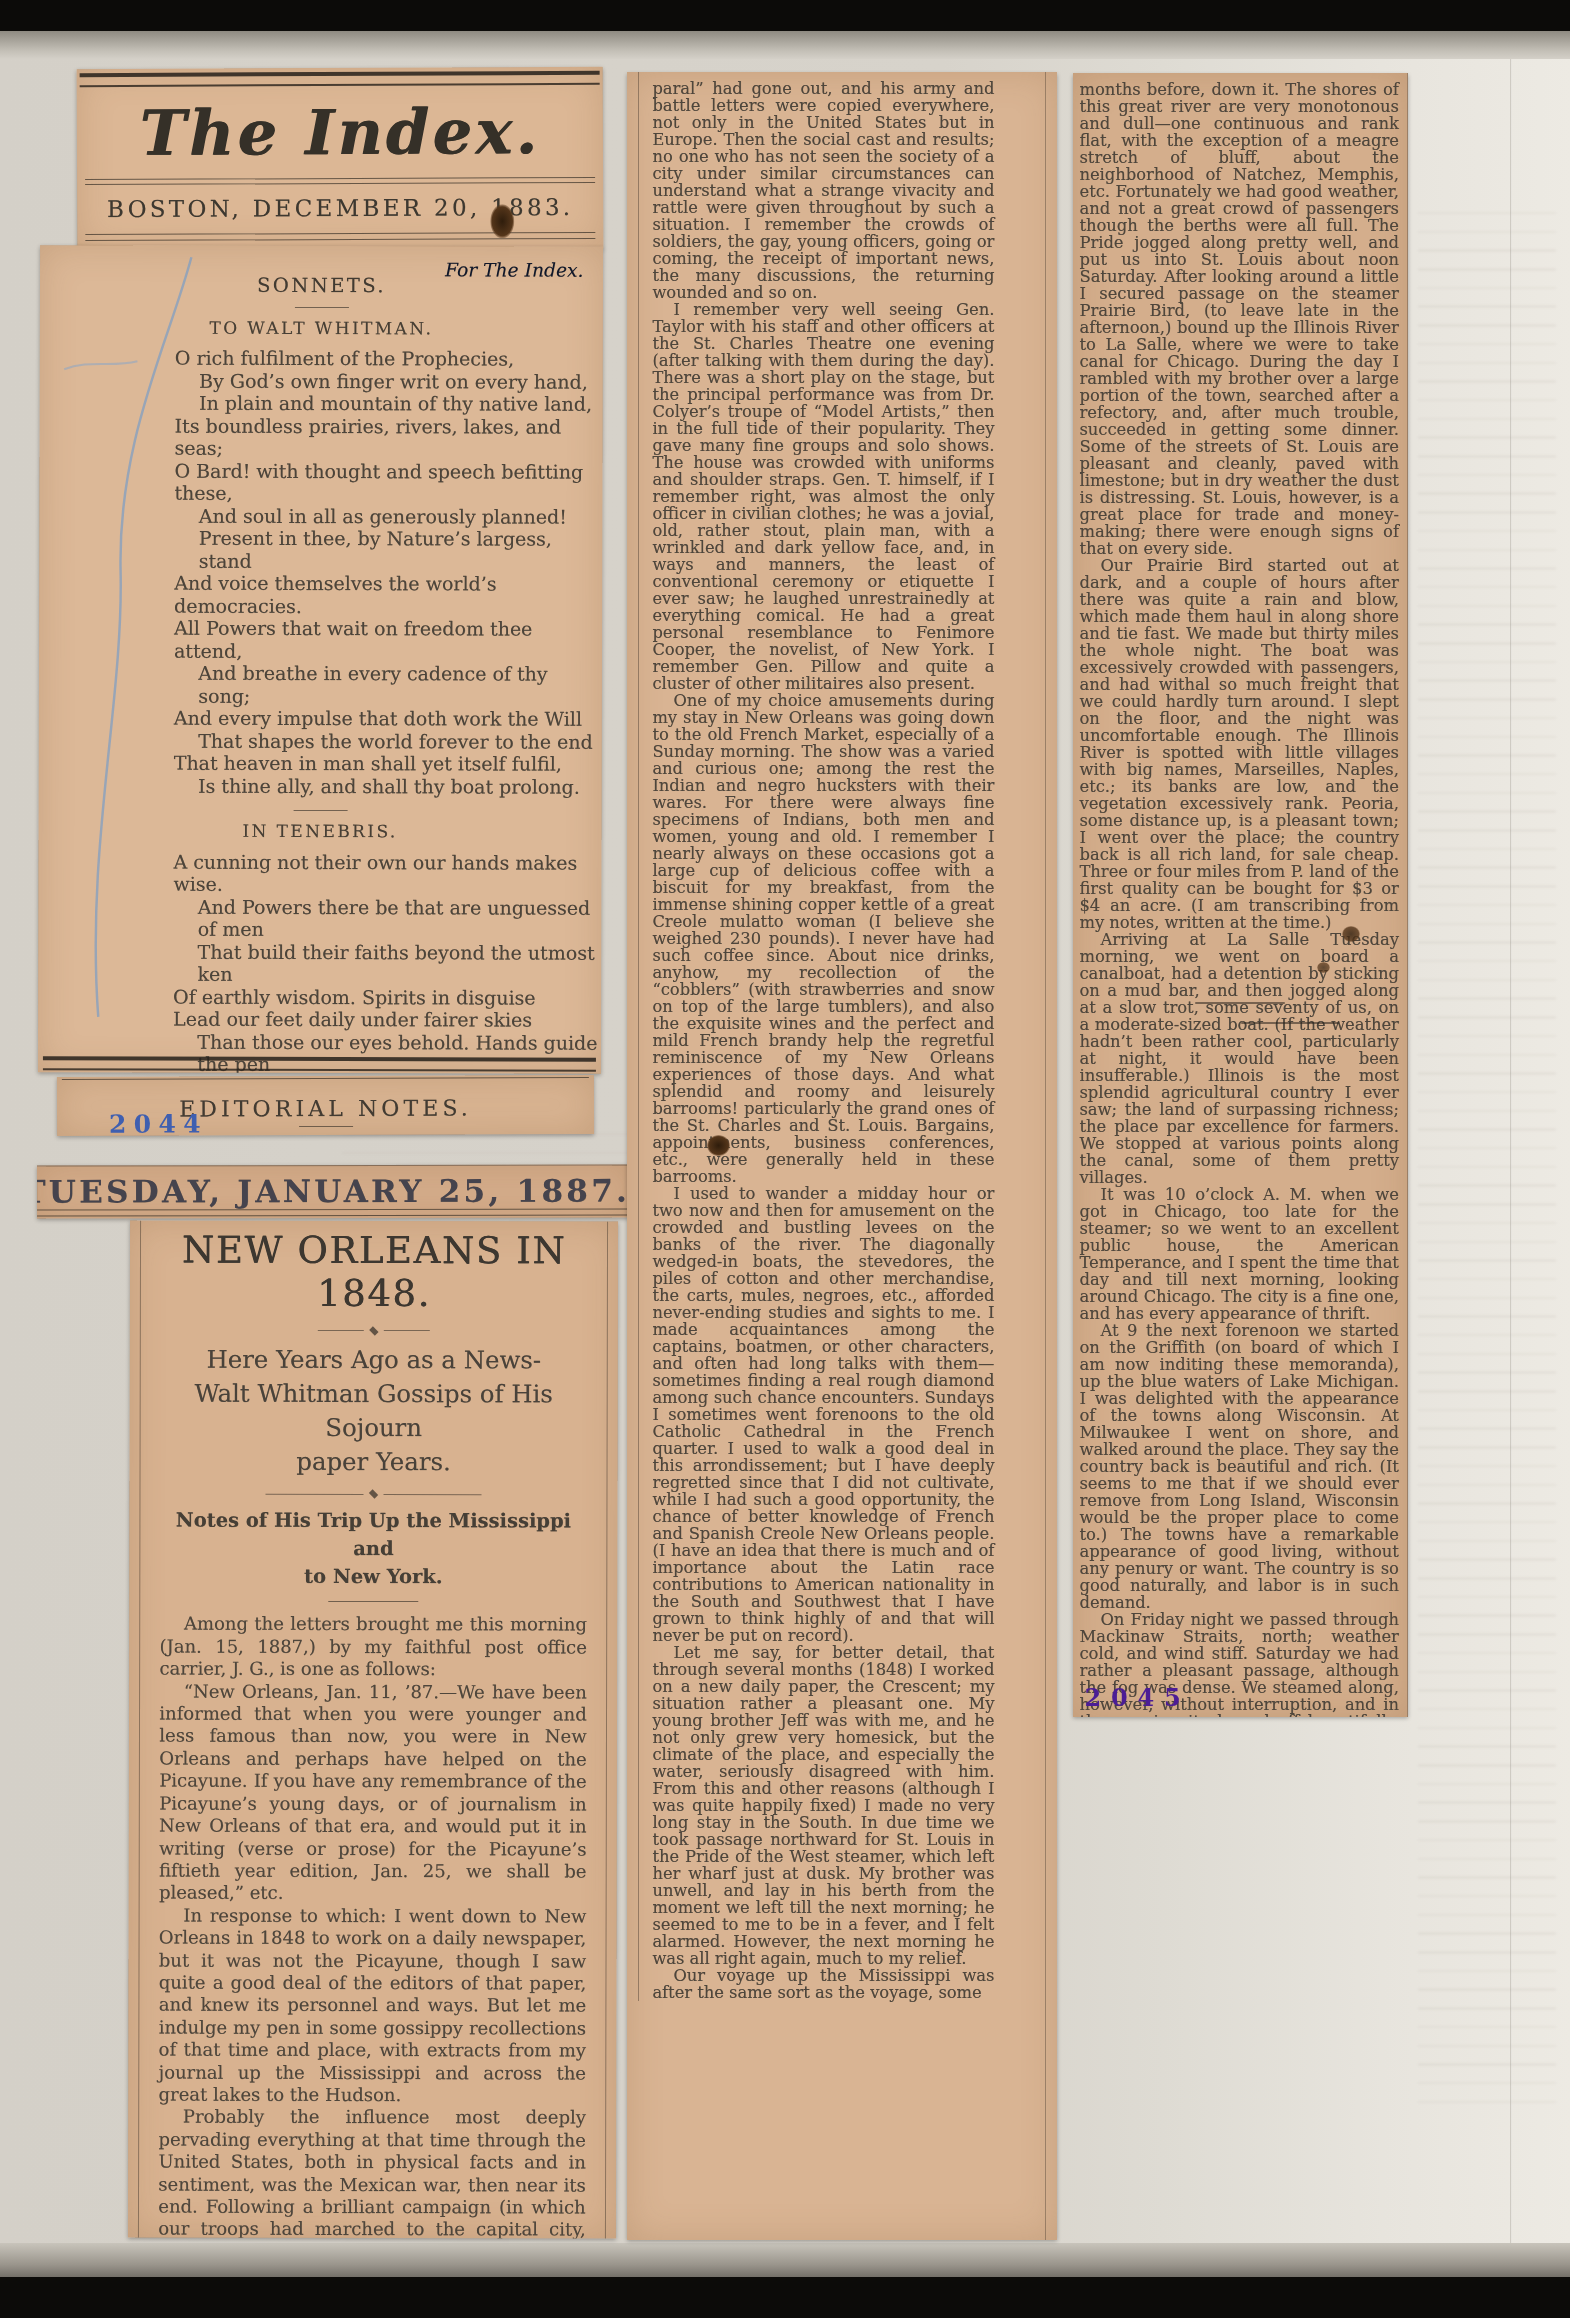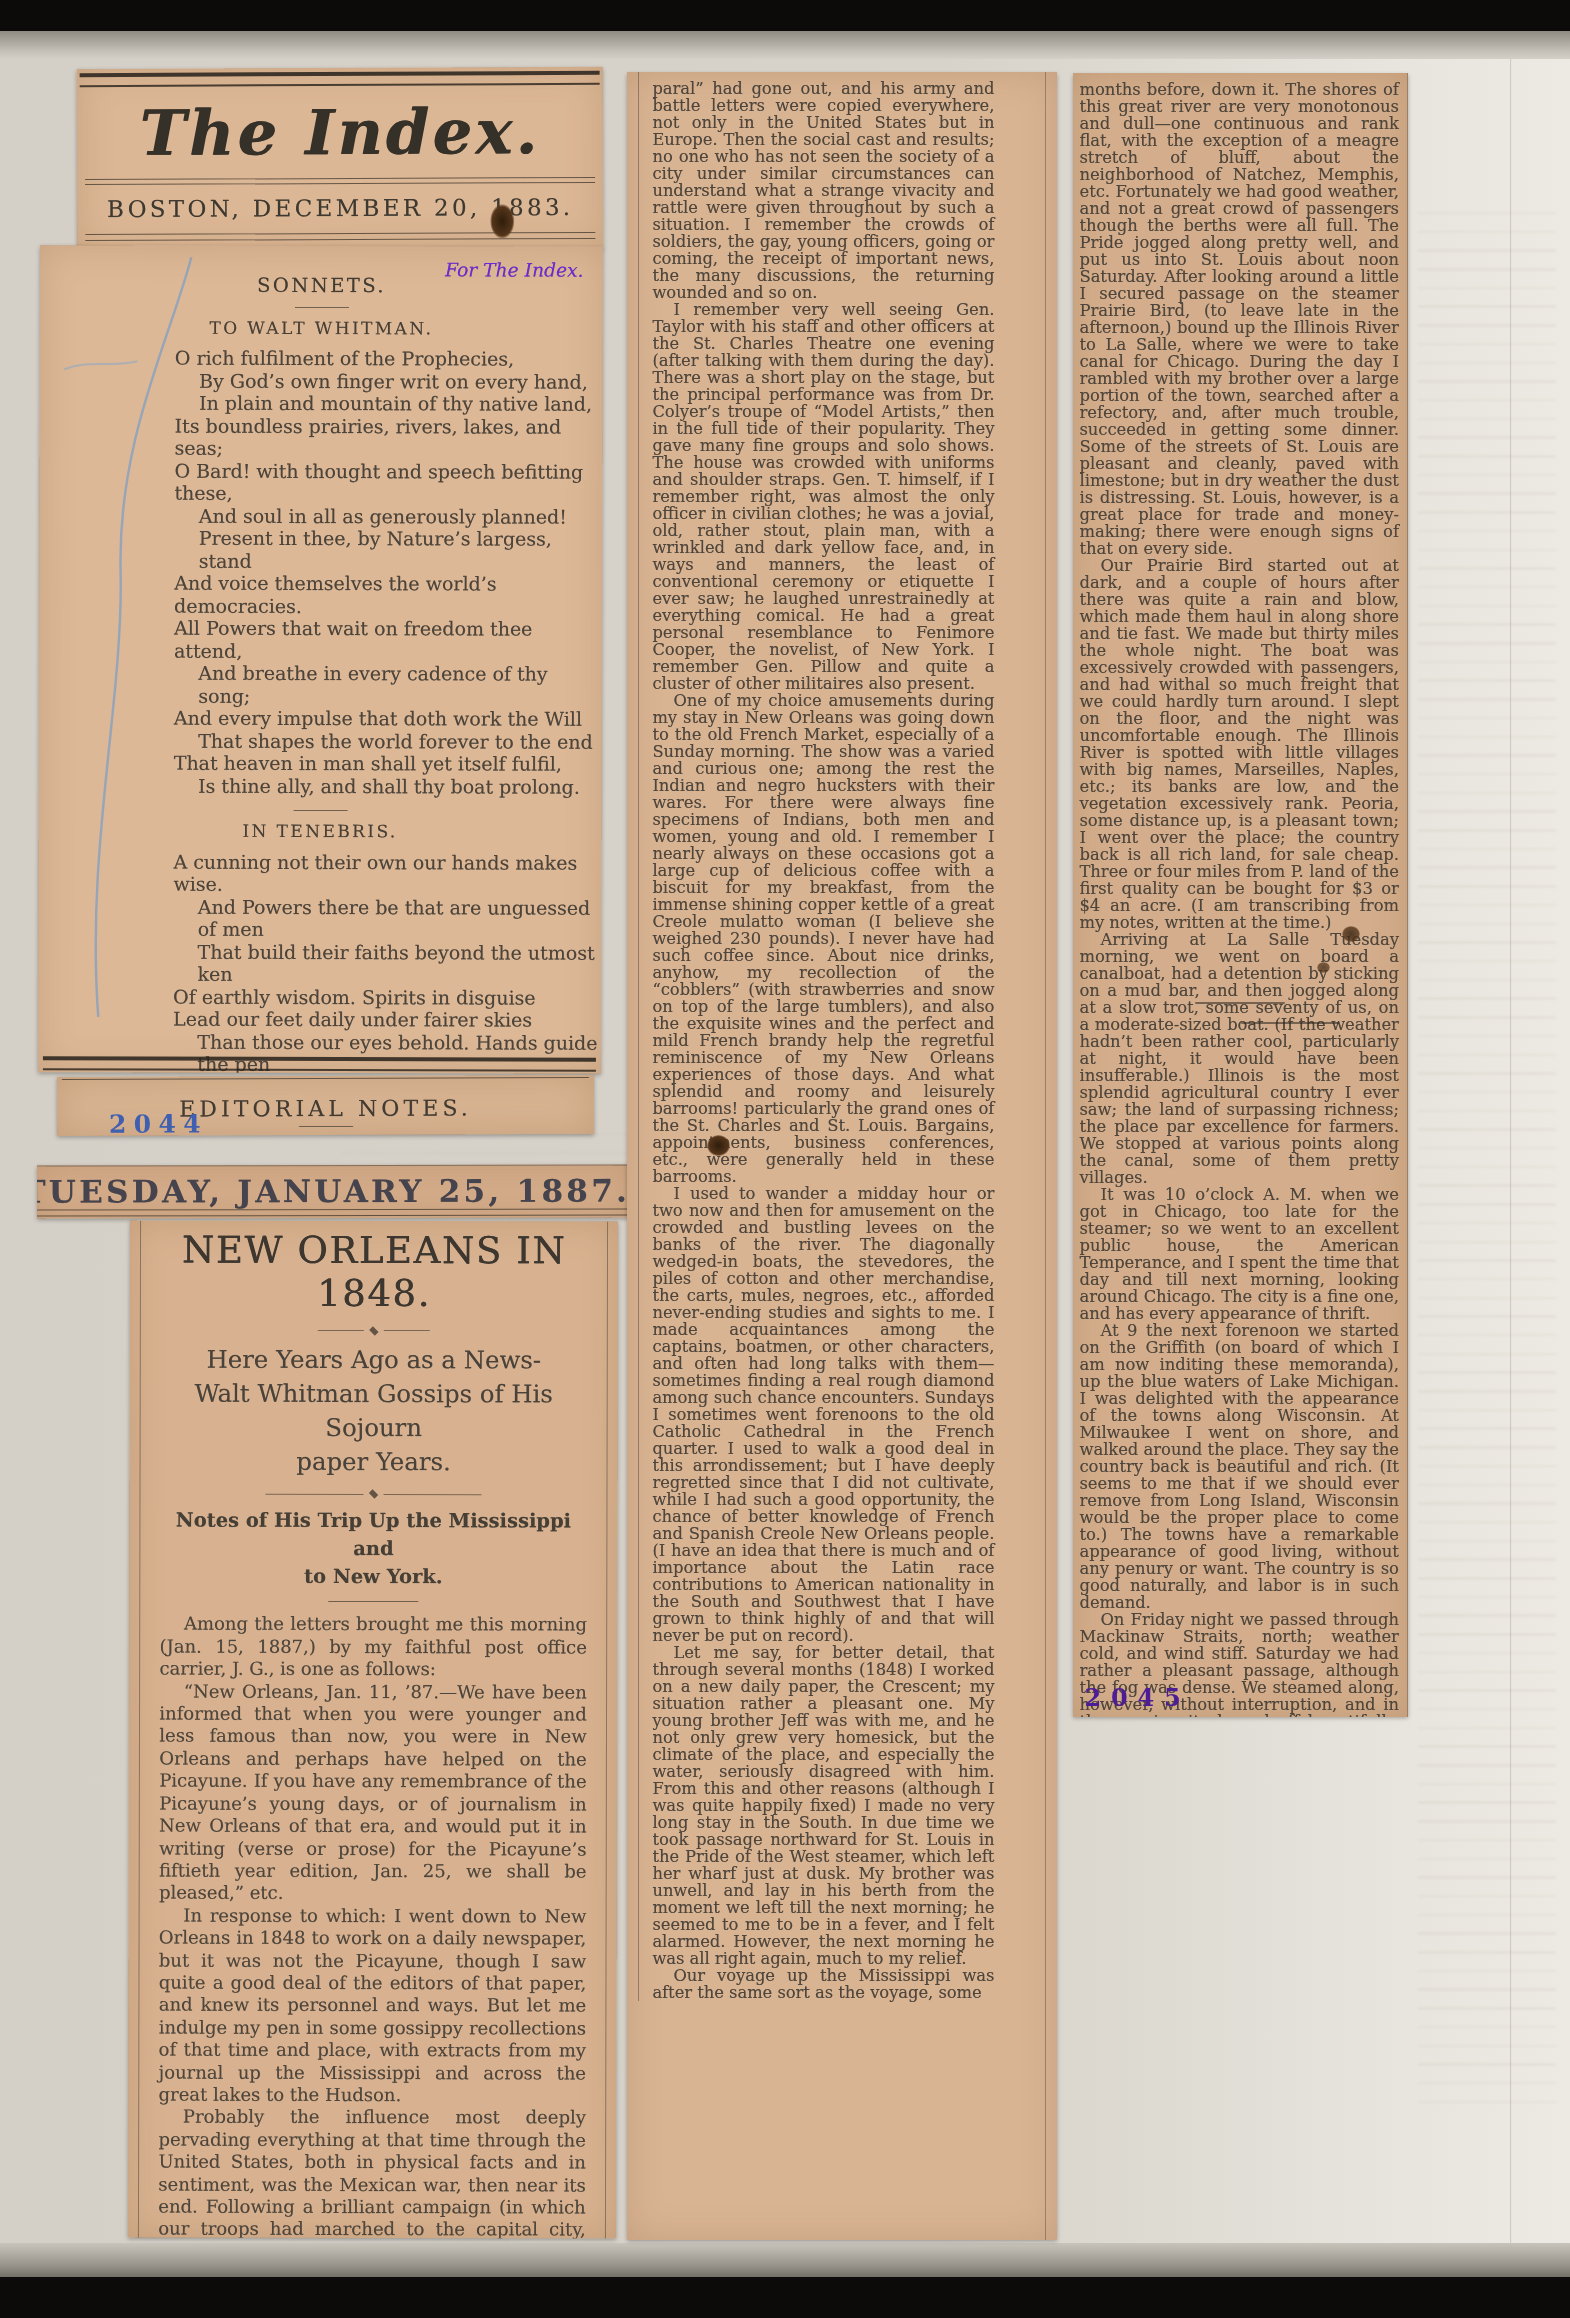--- a/index.html
+++ b/index.html
@@ -33,21 +33,21 @@
 
   
   .clip-masthead{left:77px;top:68px;width:526px;height:182px;background:#dcb795;transform:rotate(-.25deg);}
   .masthead-title{margin-top:13px;text-align:center;font-size:62px;line-height:67px;font-weight:bold;
     font-style:italic;letter-spacing:3.3px;color:#353028;text-shadow:0.8px 0 0 #353028;}
   .masthead-dateline{margin-top:10.6px;text-align:center;font-size:23px;letter-spacing:3.3px;color:#3d3830;}
   .ink-spot{position:absolute;border-radius:50%;background:radial-gradient(#2f1d0c,#54351a 60%,rgba(84,53,26,0) 75%);}
 
   
   .clip-sonnets{left:39px;top:246px;width:563px;height:827px;background:#dcb897;transform:rotate(.15deg);}
-  .sonnets-credit{position:absolute;right:19.5px;top:13px;font-style:italic;font-size:18.7px;color:#6d28d9;}
+  .sonnets-credit{position:absolute;right:19.5px;top:13px;font-style:italic;font-size:18.7px;color:#0f172a;}
   .sonnets-title{margin-top:28px;text-align:center;font-size:19.5px;letter-spacing:2.4px;color:#423b32;}
   .poem-title{text-align:center;font-size:17px;letter-spacing:2.4px;color:#473f35;margin-top:3.3px;}
   .poem{margin-top:9.8px;padding-left:135px;font-size:19px;line-height:22.5px;color:#4c443a;}
   .poem .poem-line.indent{padding-left:24.4px;}
   .sonnets-bottom-rule{position:absolute;left:4.9px;right:4.9px;bottom:1.6px;}
   .pencil-mark{position:absolute;left:0;top:0;pointer-events:none;}
 
   
   .clip-editorial{left:57px;top:1076px;width:537px;height:59px;background:#d9b492;transform:rotate(-.2deg);}
   .editorial-row{position:relative;margin-top:2.4px;}

